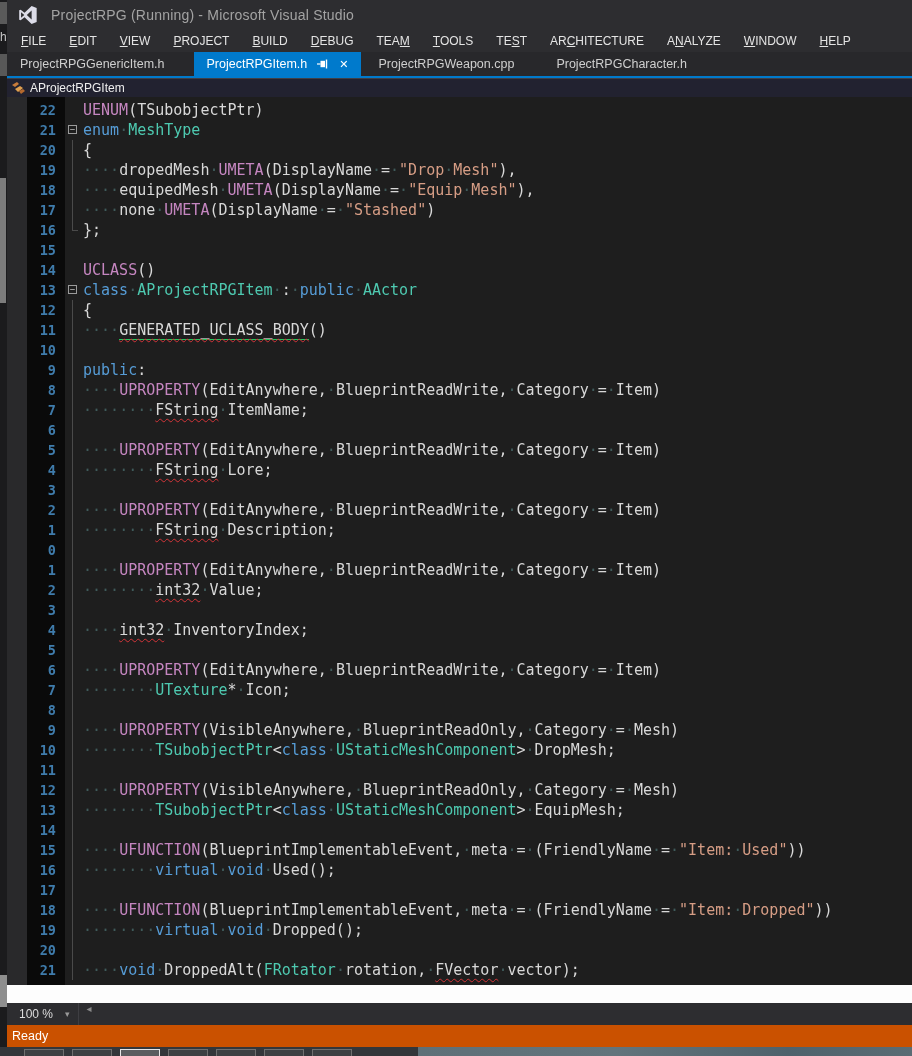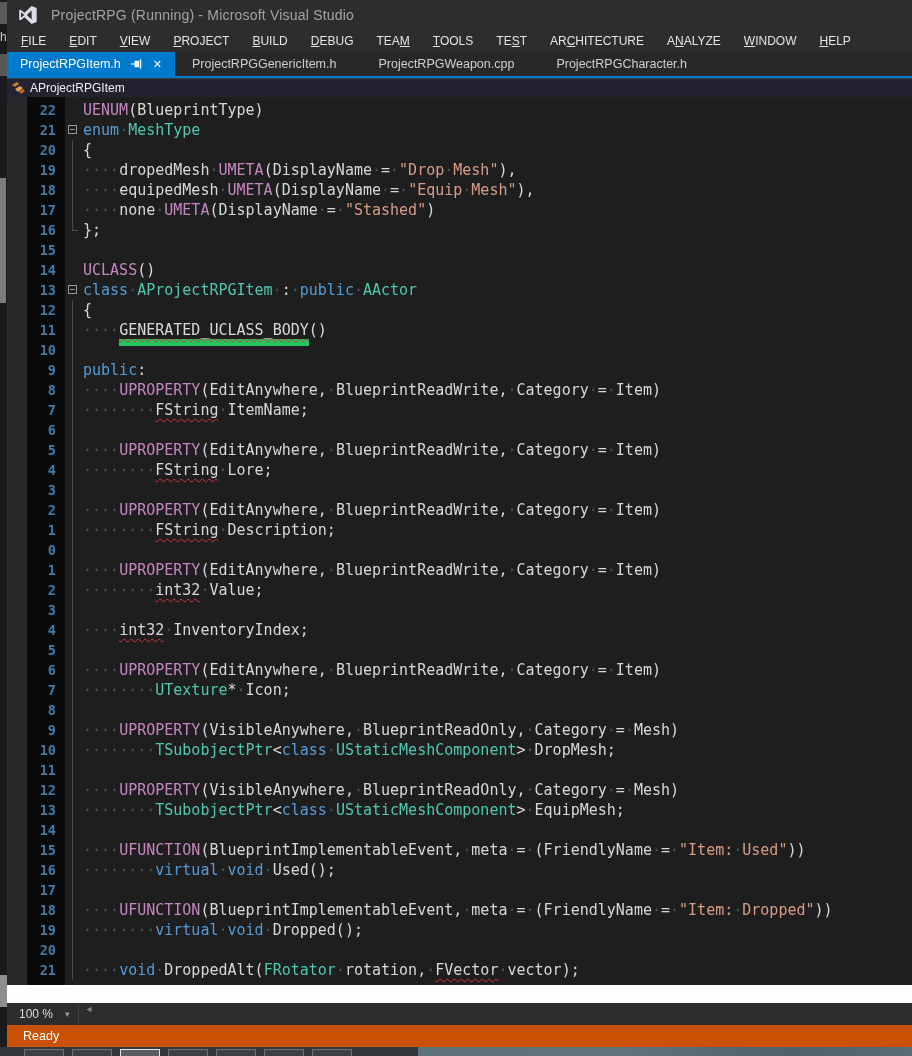--- a/index.html
+++ b/index.html
@@ -48,33 +48,33 @@
   .ln { width:58px; flex:none; text-align:right; padding-right:9px; color:#3f7cac; font-size:13.5px; font-weight:bold; font-family:"DejaVu Sans Mono", monospace; }
   .ol { width:18px; flex:none; position:relative; }
   .obox { position:absolute; left:3px; top:5px; width:9px; height:9px; border:1px solid #9a9a9a; color:#c0c0c0; font-size:9px; line-height:7px; text-align:center; background:#1e1e1e; }
   .ovline { position:absolute; left:7px; top:0; width:1px; height:100%; background:#4a4a4a; }
   .oend { position:absolute; left:7px; top:0; width:6px; height:11px; border-left:1px solid #4a4a4a; border-bottom:1px solid #4a4a4a; }
   .cc { white-space:pre; color:#d8d8d8; }
   .tp { color:#d8d8d8; } .tk { color:#569cd6; } .tt { color:#4ec9b0; }
   .tm { color:#c586c0; } .ts { color:#d69d85; }
   .ws { color:#3f5b5b; }
   .sq { text-decoration-line:underline; text-decoration-style:wavy; text-decoration-color:#d13438; text-decoration-thickness:1px; text-underline-offset:3px; }
-  .ul { border-bottom:7px solid #22c55e; }
+  .ul { border-bottom:1px solid #22c55e; }
 
   .white-strip { position:absolute; left:0; top:985px; width:100%; height:18px; background:#fdfdfd; }
 
   
   .hscroll { position:absolute; left:0; top:1003px; width:100%; height:22px; background:#2d2d30; display:flex; }
   .zoomctl { display:flex; align-items:center; color:#dcdcdc; font-size:12px; padding:0 8px 0 12px; height:100%; }
   .zoomctl .caret { color:#9a9a9a; font-size:9px; margin-left:12px; }
   .hsep { width:1px; height:100%; background:#3e3e42; }
   .scroll-left { color:#8a8a8a; font-size:10px; margin-left:8px; }
 
   
-  .statusbar { position:absolute; left:0; top:1025px; width:100%; height:22px; background:var(--status,#ca5100); display:flex; align-items:center; padding-left:16px; }
+  .statusbar { position:absolute; left:0; top:1025px; width:100%; height:22px; background:var(--status,#ca5100); display:flex; align-items:center; padding-left:5px; }
   .statusbar .ready { color:#fff; font-size:12.5px; }
 
   
   .taskbar { position:absolute; left:0; top:1047px; width:912px; height:9px; background:#33363a; overflow:hidden; }
   .taskbar .wall { position:absolute; left:418px; top:0; width:494px; height:9px; background:linear-gradient(90deg,#5e7078 0%, #62747c 40%, #4e626c 75%, #5a6c74 100%); }
   .tb-btn { position:absolute; top:2px; width:40px; height:7px; background:#3d4043; border:1px solid #6f6f6f; border-bottom:none; }
   .tb-btn.active { background:#5a5d60; border-color:#e6e6e6; }
 </style>
 </head>
 <body>
@@ -110,33 +110,33 @@
         <span class="mi">TEA<u>M</u></span>
         <span class="mi"><u>T</u>OOLS</span>
         <span class="mi">TE<u>S</u>T</span>
         <span class="mi">AR<u>C</u>HITECTURE</span>
         <span class="mi">A<u>N</u>ALYZE</span>
         <span class="mi"><u>W</u>INDOW</span>
         <span class="mi"><u>H</u>ELP</span>
       </div>
 
     <div class="tabbar">
+        <div class="tab">
+          <span>ProjectRPGGenericItem.h</span>
+        </div>
         <div class="tab active">
           <span>ProjectRPGItem.h</span>
           <svg viewBox="0 0 12 12" width="12" height="12" class="pin">
             <path d="M0 6 H3.5" stroke="#fff" stroke-width="1.2"></path>
             <rect x="3.5" y="2.8" width="4.5" height="6.4" fill="#fff"></rect>
             <path d="M9.5 1.5 V10.5" stroke="#fff" stroke-width="1.4"></path>
           </svg>
           <span class="close">✕</span>
         </div>
         <div class="tab">
-          <span>ProjectRPGGenericItem.h</span>
-        </div>
-        <div class="tab">
           <span>ProjectRPGWeapon.cpp</span>
         </div>
         <div class="tab">
           <span>ProjectRPGCharacter.h</span>
         </div>
         <div class="tab"></div>
       </div>
     <div class="accent-line"></div>
 
     <div class="navbar">
@@ -145,21 +145,21 @@
         <path d="M4 8 L9 5 L12 7 L7 11 Z" fill="#e0a050"></path>
         <path d="M8 10 L12 8 L14 10 L10 13 Z" fill="#b5692e"></path>
       </svg>
       <span class="crumb">AProjectRPGItem</span>
     </div>
 
     <div class="editor">
         <div class="cl">
           <span class="ln">22</span>
           <span class="ol"></span>
-          <span class="cc"><span class="tm">UENUM</span><span class="tp">(BlueprintType)</span></span>
+          <span class="cc"><span class="tm">UENUM</span><span class="tp">(TSubobjectPtr)</span></span>
         </div>
         <div class="cl">
           <span class="ln">21</span>
           <span class="ol">
             <span class="obox">−</span>
           </span>
           <span class="cc"><span class="tk">enum</span><span class="tp"><span class="ws">·</span></span><span class="tt">MeshType</span></span>
         </div>
         <div class="cl">
           <span class="ln">20</span>

